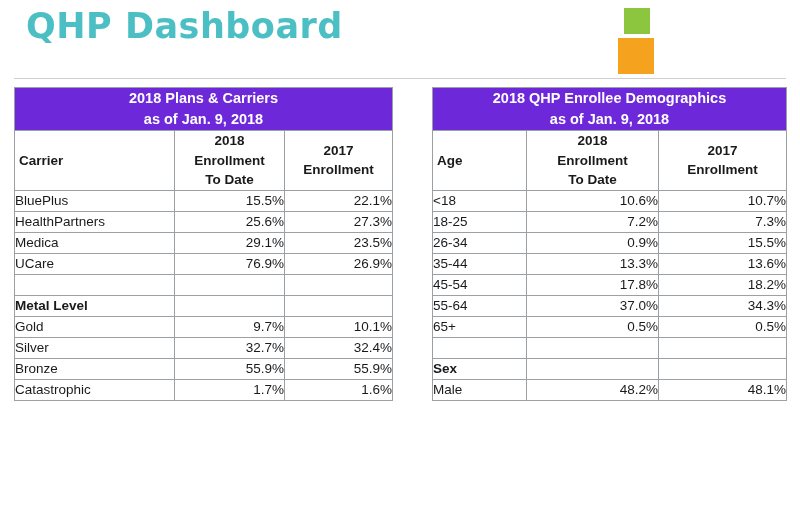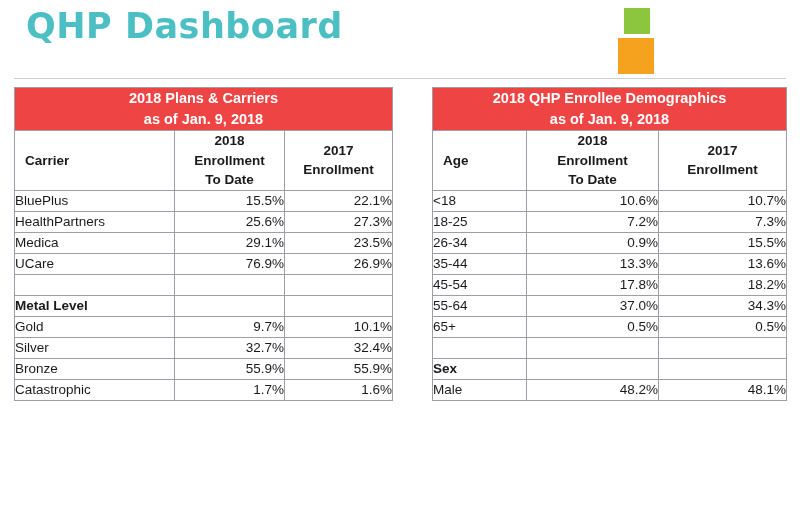--- a/index.html
+++ b/index.html
@@ -61,21 +61,21 @@
     table-layout: fixed;
     font-size: 13.5px;
     color: #1a1a1a;
   }
   table.qhp td, table.qhp th {
     border: 1px solid #9aa0a6;
     padding: 0;
     vertical-align: middle;
   }
   .hdr-band {
-    background: #ef4444;
+    background: #6d28d9;
     color: #ffffff;
     font-weight: bold;
     text-align: center;
     font-size: 14.5px;
     line-height: 1.45;
     padding: 7px 4px 8px 4px;
     border: 1px solid #EE8B28;
   }
   .hdr-band .l1 { display: block; }
   .hdr-band .l2 { display: block; }
@@ -83,21 +83,21 @@
     font-weight: bold;
     text-align: center;
     font-size: 13.5px;
     line-height: 1.45;
     padding: 5px 6px 6px 6px;
     vertical-align: top;
     background: #ffffff;
   }
   .colhead.left {
     text-align: left;
-    padding-left: 10px;
+    padding-left: 4px;
   }
   .colhead .l { display: block; }
   td.lbl {
     text-align: left;
     padding: 4px 8px 4px 8px;
     height: 20px;
   }
   td.val {
     text-align: right;
     padding: 4px 8px 4px 6px;

